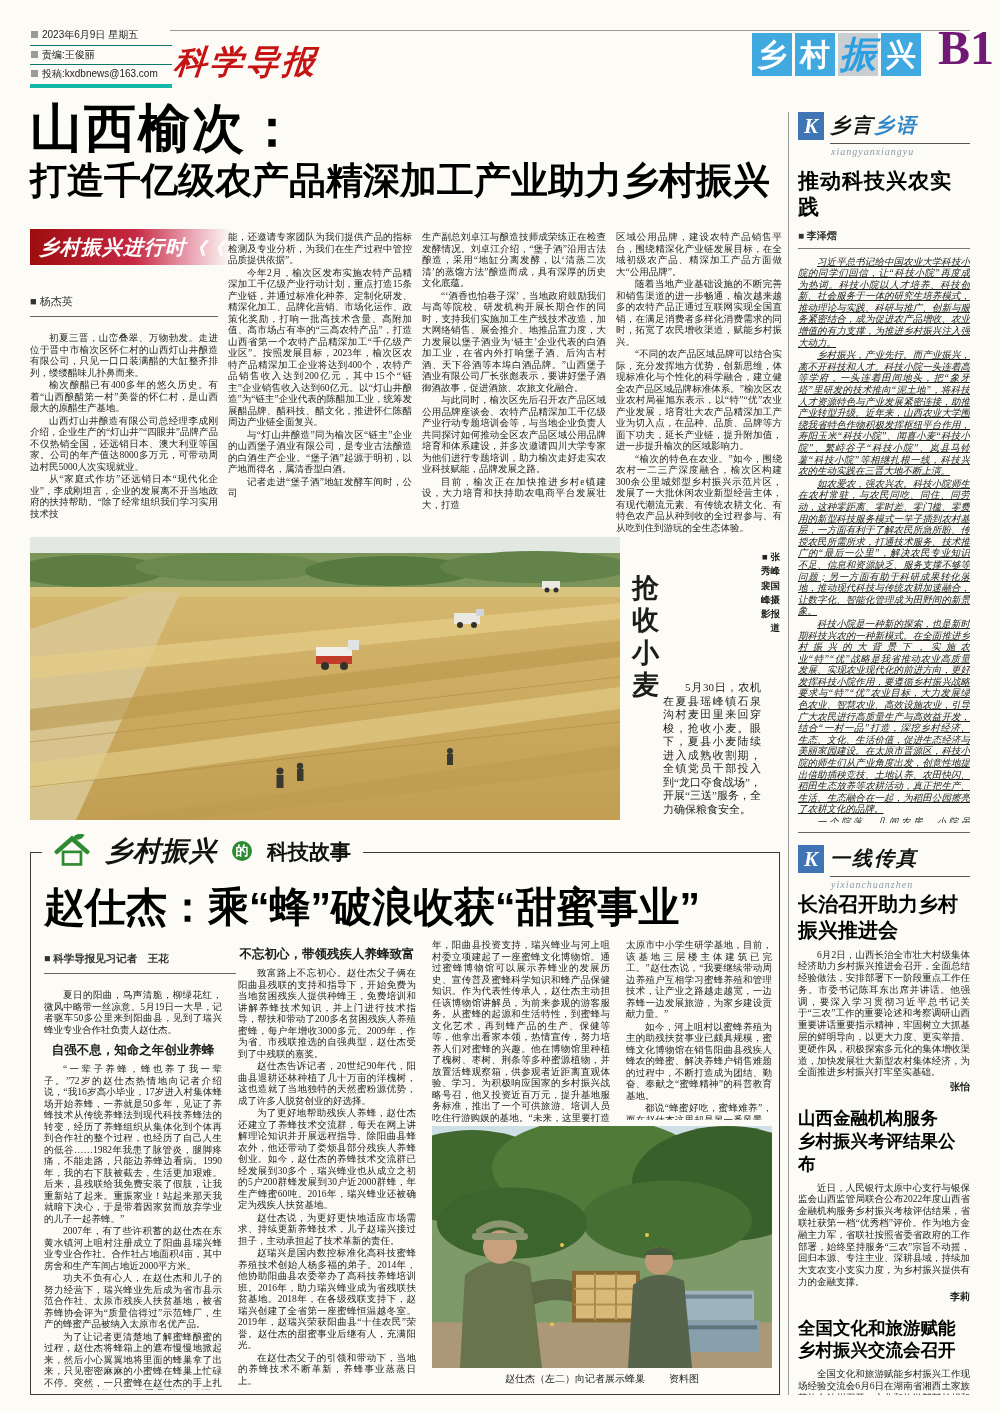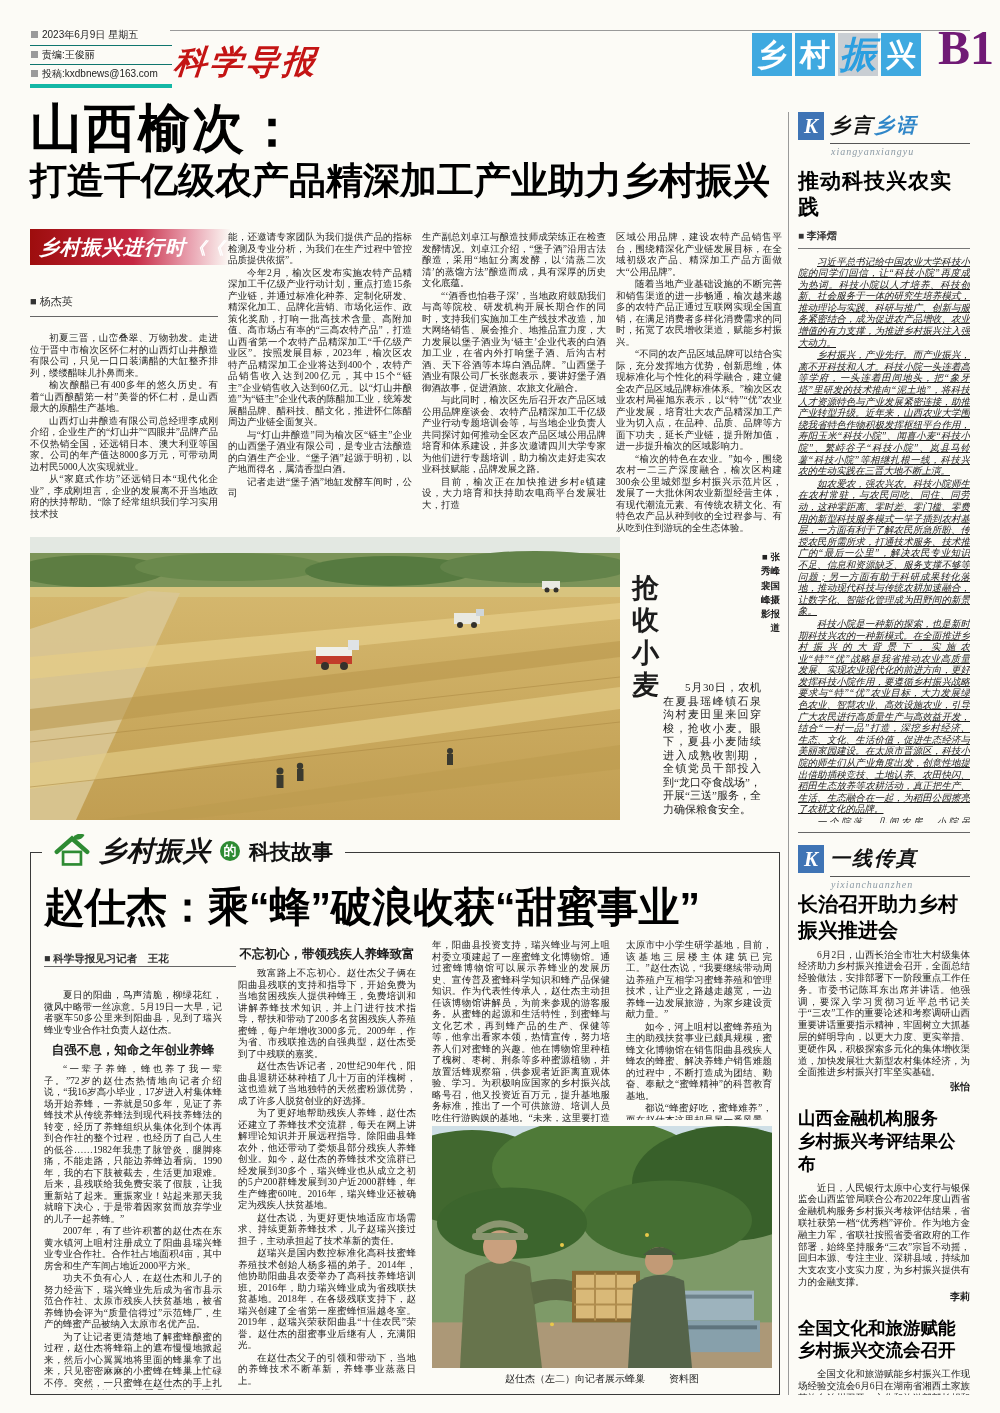--- a/index.html
+++ b/index.html
@@ -45,29 +45,29 @@
   
   .photo-wheat{position:absolute;left:30px;top:537px;width:590px;height:283px;}
   .photo-wheat svg{display:block;width:100%;height:100%;}
   .photo-side{position:absolute;left:632px;top:548px;width:148px;height:268px;display:flex;}
   .ptitle{font:700 27px/1.2 "Liberation Sans","DejaVu Sans",sans-serif;text-align:center;letter-spacing:4px;margin-top:24px;}
   .pcap{margin-top:auto;font-size:11px;line-height:13.5px;text-align:justify;text-indent:2em;}
   .pcredit{font:700 9.5px/1.5 "Liberation Sans","DejaVu Sans",sans-serif;text-align:right;margin-top:2px;color:#222;}
 
   
   .story-frame{position:absolute;left:30px;top:852px;width:750px;height:543px;border:1px solid #3a3a3a;}
-  .story-badge{position:absolute;left:42px;top:824px;height:54px;display:flex;align-items:center;gap:9px;
+  .story-badge{position:absolute;left:42px;top:824px;height:54px;display:flex;align-items:center;gap:15px;
                background:#fcfbf6;padding:0 12px;}
   .badge-main{font:italic 900 27px/1 "Liberation Serif","DejaVu Serif",serif;letter-spacing:1px;color:#111;}
   .badge-de{width:20px;height:20px;border-radius:50%;background:#2e8b33;color:#fff;text-align:center;flex:none;
             font:700 13px/20px "Liberation Sans",sans-serif;}
   .badge-sub{font:900 21px/1 "Liberation Sans","DejaVu Sans",sans-serif;color:#111;}
   .story-title{position:absolute;left:44px;top:884px;width:726px;color:#000;white-space:nowrap;
                font:900 41px/1.15 "Liberation Sans","DejaVu Sans",sans-serif;}
-  .story-byline{position:absolute;left:44px;top:952px;width:192px;
+  .story-byline{position:absolute;left:44px;top:952px;width:192px;padding-bottom:7px;
                 font:700 10.5px/1.3 "Liberation Sans","DejaVu Sans",sans-serif;color:#333;border-bottom:1px solid #666;}
   .sc1{left:44px;top:990px;width:178px;height:400px;}
   .sc2{left:238px;top:940px;width:178px;height:450px;}
   .sc3{left:432px;top:940px;width:178px;height:182px;}
   .sc4{left:626px;top:940px;width:146px;height:180px;}
   .photo-bee{position:absolute;left:432px;top:1126px;width:340px;height:242px;}
   .photo-bee svg{display:block;width:100%;height:100%;}
   .bee-cap{position:absolute;left:432px;top:1372px;width:340px;display:flex;justify-content:center;gap:24px;
            font:10px/1.4 "Liberation Sans","DejaVu Sans",sans-serif;color:#222;}
 

